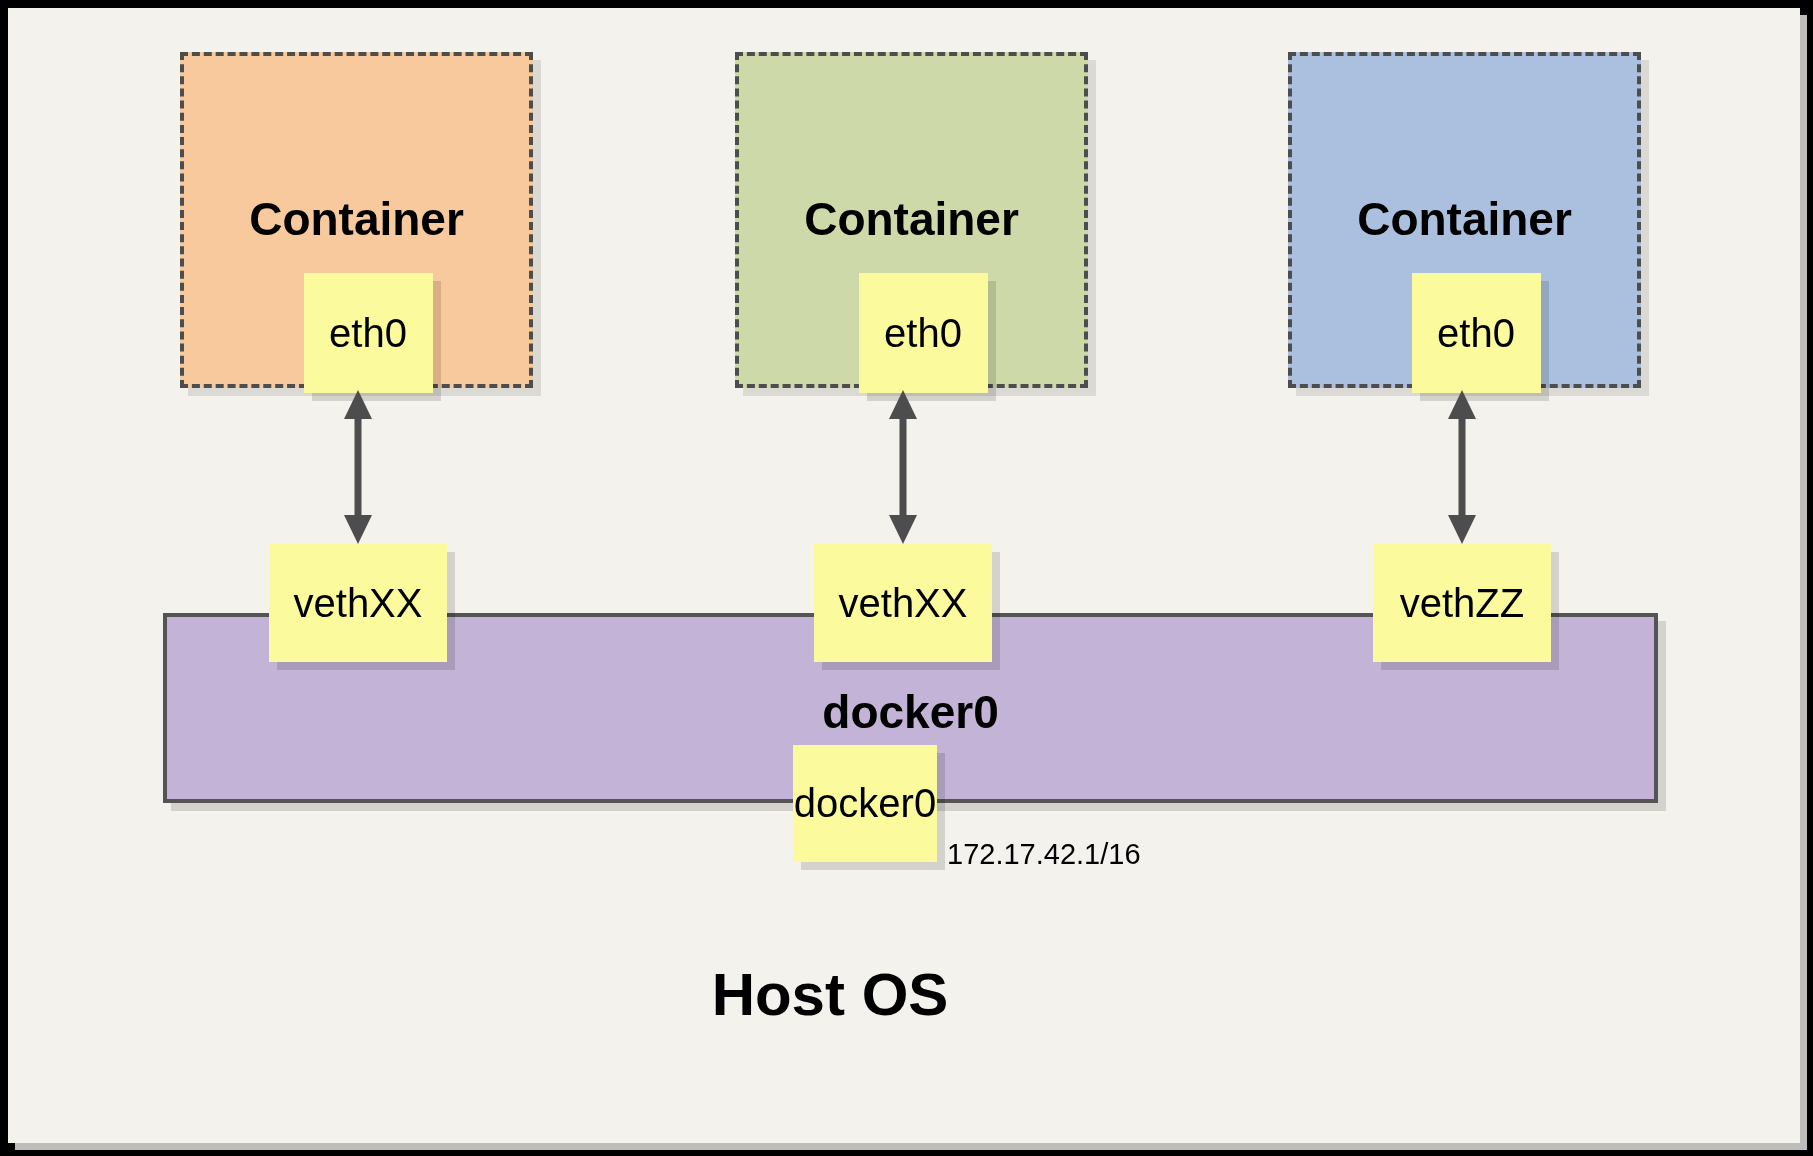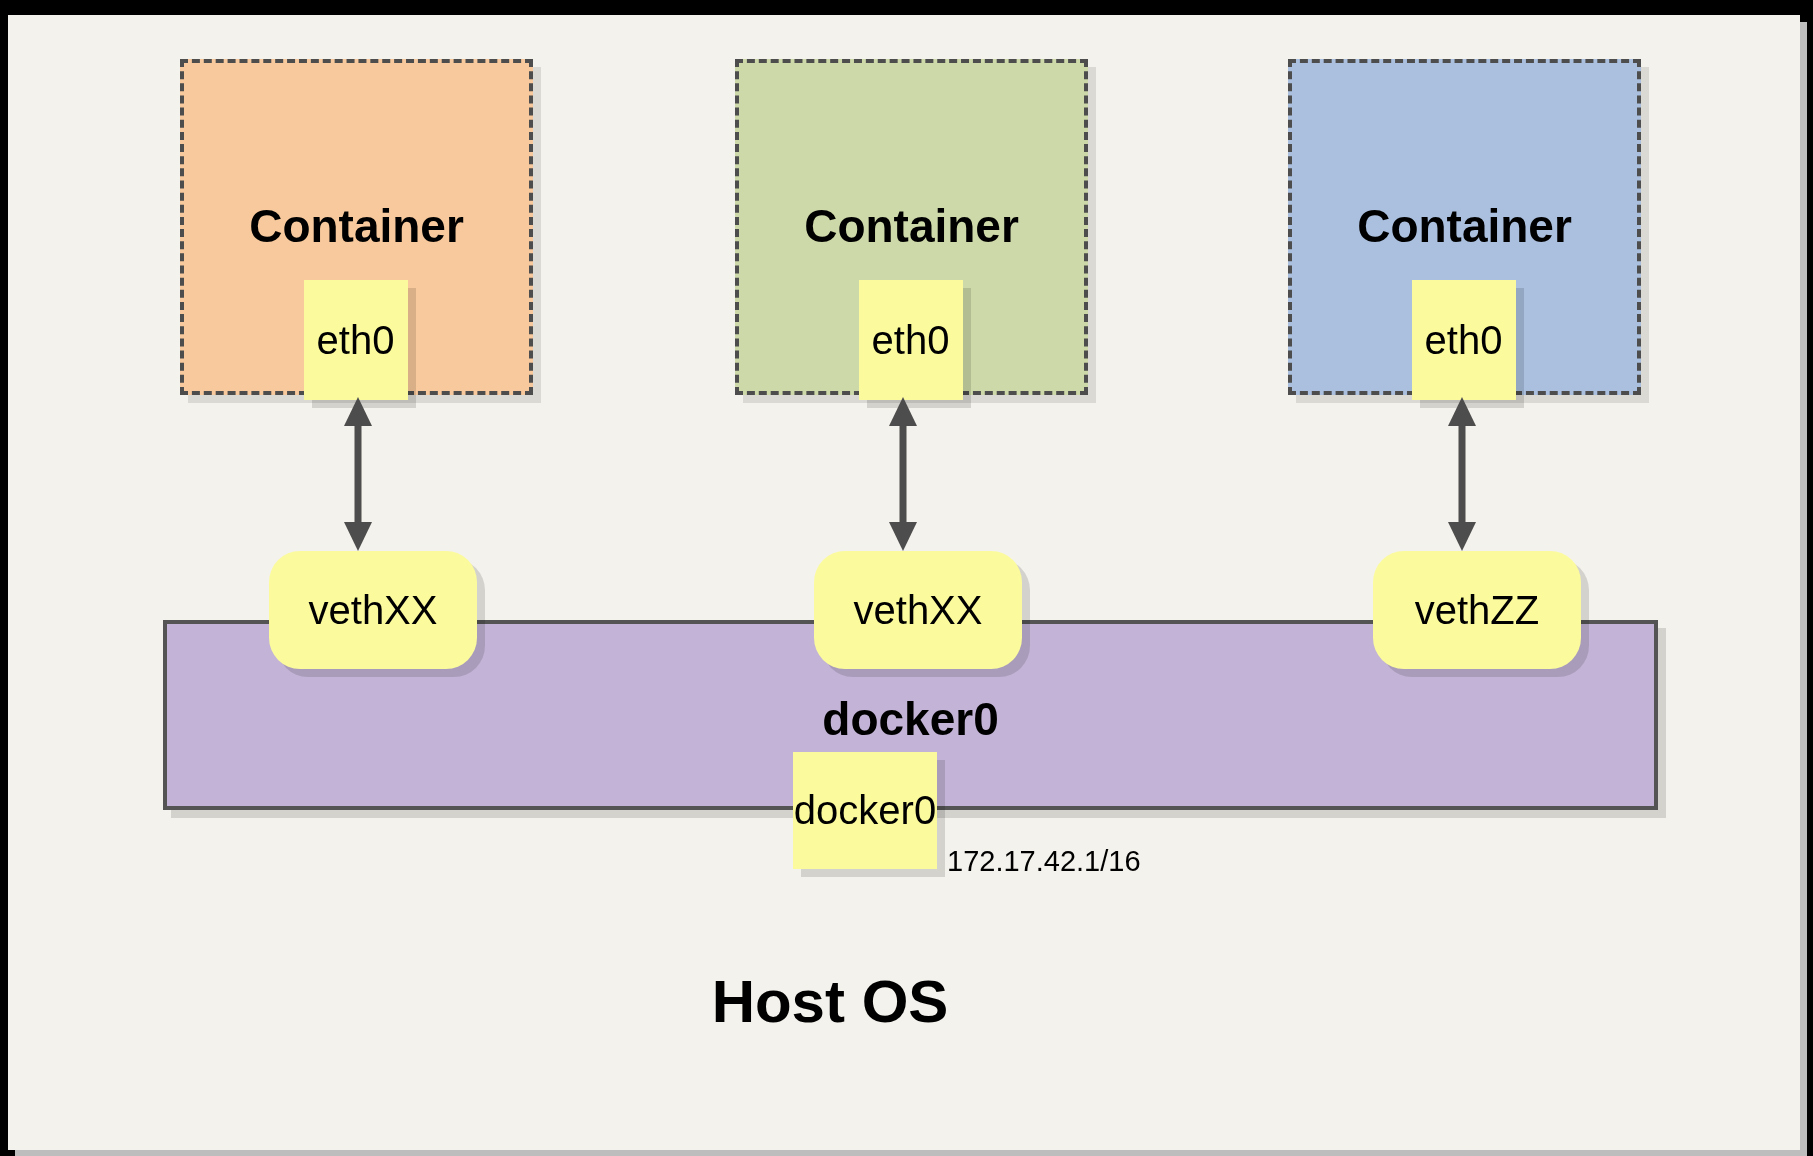--- a/index.html
+++ b/index.html
@@ -9,21 +9,20 @@
     position:relative;
     font-family:"Liberation Sans", sans-serif;
     color:#000000;
     overflow:hidden;
   }
   .page {
     position:absolute; left:8px; top:8px;
     width:1792px; height:1135px;
     background:#F4F2EC;
     box-shadow:7px 7px 0 #BDBDBD;
-    margin-top:7px;
   }
   .container-box {
     position:absolute; top:44px;
     width:353px; height:336px;
     border:4px dashed #4D4D4D;
     box-sizing:border-box;
     box-shadow:8px 8px 0 rgba(0,0,0,0.10);
   }
   .container-box.c1 { left:172px; }
   .container-box.c2 { left:727px; }
@@ -35,36 +34,35 @@
   }
   .note {
     background:#FBFB9E;
     box-shadow:8px 8px 0 rgba(0,0,0,0.13);
     display:flex; align-items:center; justify-content:center;
     font-size:40px;
   }
   .eth-box {
     position:absolute; top:217px; left:50%;
     margin-left:-53px;
-    width:104px; height:120px;
+    width:129px; height:120px;
   }
   .arrow {
     position:absolute; top:382px;
     width:36px; height:154px;
     z-index:1;
   }
   .arrow.a1 { left:332px; }
   .arrow.a2 { left:877px; }
   .arrow.a3 { left:1436px; }
   .arrow svg polygon, .arrow svg rect { fill:#4D4D4D; }
   .veth-box {
     position:absolute; top:536px;
-    width:208px; height:118px;
+    width:178px; height:118px;
     z-index:3;
-    border-radius:31px;
   }
   .veth-box.v1 { left:261px; }
   .veth-box.v2 { left:806px; }
   .veth-box.v3 { left:1365px; }
   .bridge {
     position:absolute; left:155px; top:605px;
     width:1495px; height:190px;
     border:4px solid #545454;
     box-sizing:border-box;
     box-shadow:8px 8px 0 rgba(0,0,0,0.13);

